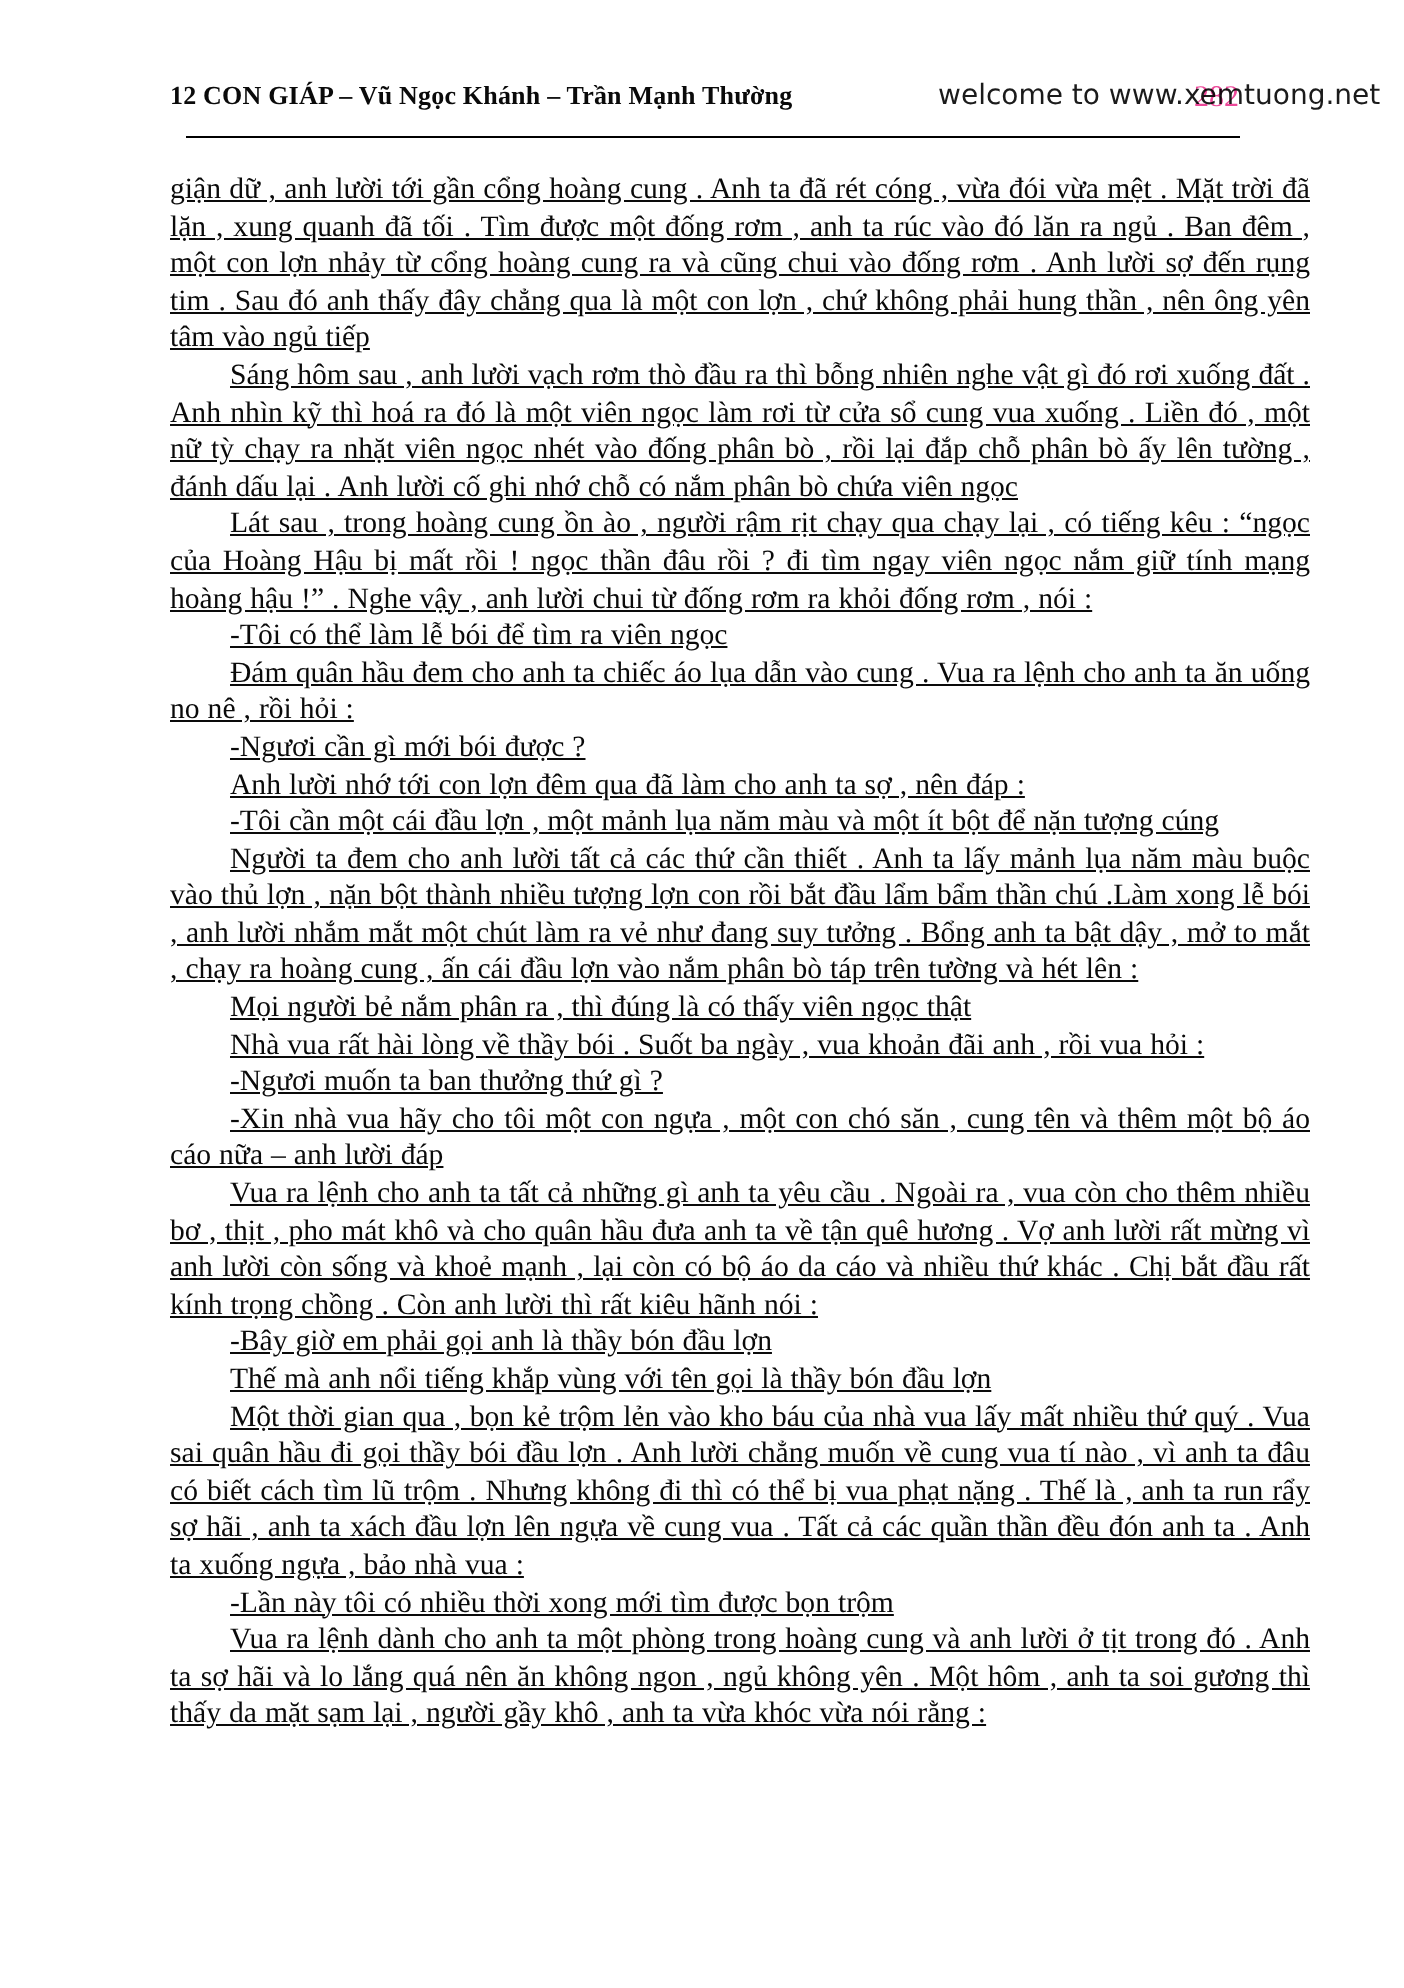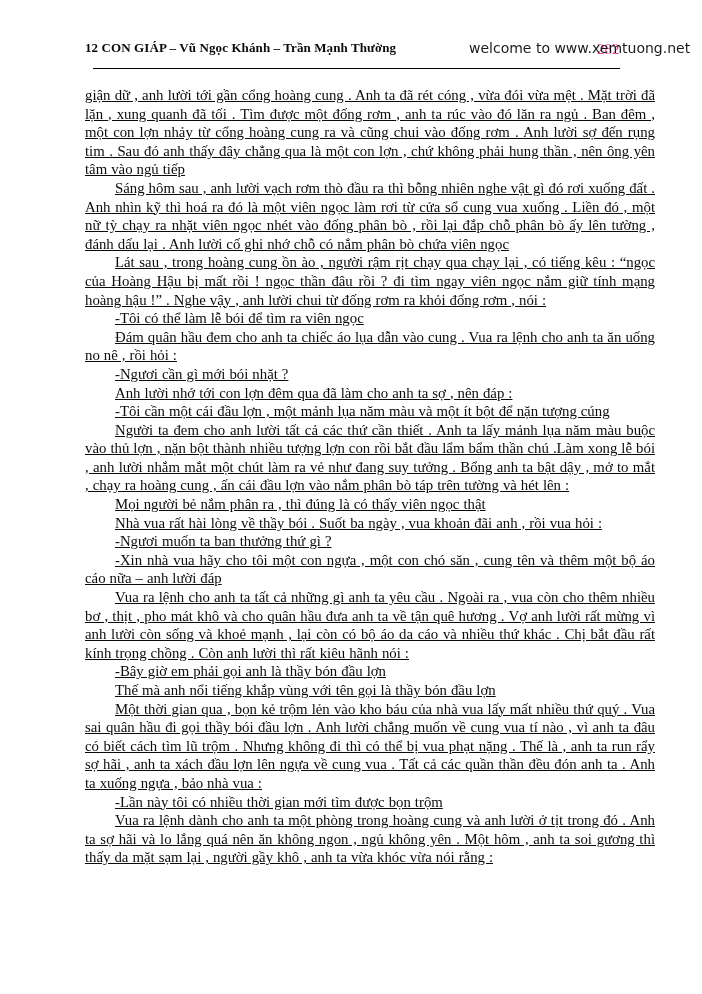--- a/index.html
+++ b/index.html
@@ -75,29 +75,29 @@
   </div>
 
   <div class="header-rule"></div>
 
   <div class="body-text">
     <p class="no-indent">giận dữ , anh lười tới gần cổng hoàng cung . Anh ta đã rét cóng , vừa đói vừa mệt . Mặt trời đã lặn , xung quanh đã tối . Tìm được một đống rơm , anh ta rúc vào đó lăn ra ngủ . Ban đêm , một con lợn nhảy từ cổng hoàng cung ra và cũng chui vào đống rơm . Anh lười sợ đến rụng tim . Sau đó anh thấy đây chẳng qua là một con lợn , chứ không phải hung thần , nên ông yên tâm vào ngủ tiếp</p>
     <p>Sáng hôm sau , anh lười vạch rơm thò đầu ra thì bỗng nhiên nghe vật gì đó rơi xuống đất .  Anh nhìn kỹ thì hoá ra đó là một viên ngọc làm rơi từ cửa sổ cung vua xuống . Liền đó , một nữ tỳ chạy ra nhặt viên ngọc nhét vào đống phân bò , rồi lại đắp chỗ phân bò ấy lên tường , đánh dấu lại . Anh lười cố ghi nhớ chỗ có nắm phân bò chứa viên ngọc</p>
     <p>Lát sau , trong hoàng cung ồn ào , người rậm rịt chạy qua chạy lại , có tiếng kêu : “ngọc của Hoàng Hậu bị mất rồi ! ngọc thần đâu rồi ? đi tìm ngay viên ngọc nắm giữ tính mạng hoàng hậu !” . Nghe vậy , anh lười chui từ đống rơm ra khỏi đống rơm , nói :</p>
     <p>-Tôi có thể làm lễ bói để tìm ra viên ngọc</p>
     <p>Đám quân hầu đem cho anh ta chiếc áo lụa dẫn vào cung . Vua ra lệnh cho anh ta ăn uống no nê , rồi hỏi :</p>
-    <p>-Ngươi cần gì mới bói nhặt ?</p>
+    <p>-Ngươi cần gì mới bói được ?</p>
     <p>Anh lười nhớ tới con lợn đêm qua đã làm cho anh ta sợ , nên đáp :</p>
     <p>-Tôi cần một cái đầu lợn , một mảnh lụa năm màu và một ít bột để nặn tượng cúng</p>
     <p>Người ta đem cho anh lười tất cả các thứ cần thiết . Anh ta lấy mảnh lụa năm màu buộc vào thủ lợn , nặn bột thành nhiều tượng lợn con rồi bắt đầu lẩm bẩm thần chú .Làm xong lễ bói , anh lười nhắm mắt một chút  làm ra vẻ như đang suy tưởng . Bổng anh ta bật dậy , mở to mắt , chạy ra hoàng cung , ấn cái đầu lợn vào nắm phân bò táp trên tường và hét lên :</p>
     <p>Mọi người bẻ nắm phân ra , thì đúng là có thấy viên ngọc thật</p>
     <p>Nhà vua rất hài lòng về thầy bói . Suốt ba ngày , vua khoản đãi anh , rồi vua hỏi :</p>
     <p>-Ngươi muốn ta ban thưởng thứ gì ?</p>
     <p>-Xin nhà vua hãy cho tôi một con ngựa , một con chó săn , cung tên và thêm một bộ áo cáo nữa – anh lười đáp</p>
     <p>Vua ra lệnh cho anh ta tất cả những gì anh ta yêu cầu . Ngoài ra , vua còn cho thêm nhiều bơ , thịt , pho mát khô và cho quân hầu đưa anh ta về tận quê hương .  Vợ anh lười rất mừng vì anh lười còn sống và khoẻ mạnh , lại còn có bộ áo da cáo và nhiều thứ khác . Chị bắt đầu rất kính trọng chồng . Còn anh lười thì rất kiêu hãnh nói :</p>
     <p>-Bây giờ em phải gọi anh là thầy bón đầu lợn</p>
     <p>Thế mà anh nổi tiếng khắp vùng với tên gọi là thầy bón đầu lợn</p>
     <p>Một thời gian qua , bọn kẻ trộm lẻn vào kho báu của nhà vua lấy mất nhiều thứ quý . Vua sai quân hầu đi gọi thầy bói đầu lợn . Anh lười chẳng muốn về cung vua tí nào , vì anh ta đâu có biết cách tìm lũ trộm . Nhưng không đi thì có thể bị vua phạt nặng . Thế là , anh ta run rẩy sợ hãi , anh ta xách đầu lợn lên ngựa về cung vua .  Tất cả các quần thần đều đón anh ta . Anh ta xuống ngựa , bảo nhà vua :</p>
-    <p>-Lần này tôi có nhiều thời gian mới tìm được bọn trộm</p>
+    <p>-Lần này tôi có nhiều thời xong mới tìm được bọn trộm</p>
     <p>Vua ra lệnh dành cho anh ta một phòng trong hoàng cung và anh lười ở tịt trong đó . Anh ta sợ hãi và lo lắng quá nên ăn không ngon , ngủ không yên . Một hôm , anh ta soi gương thì thấy da mặt sạm lại , người gầy khô , anh ta vừa khóc vừa nói rằng :</p>
   </div>
 
 </div>
 
 </body></html>

